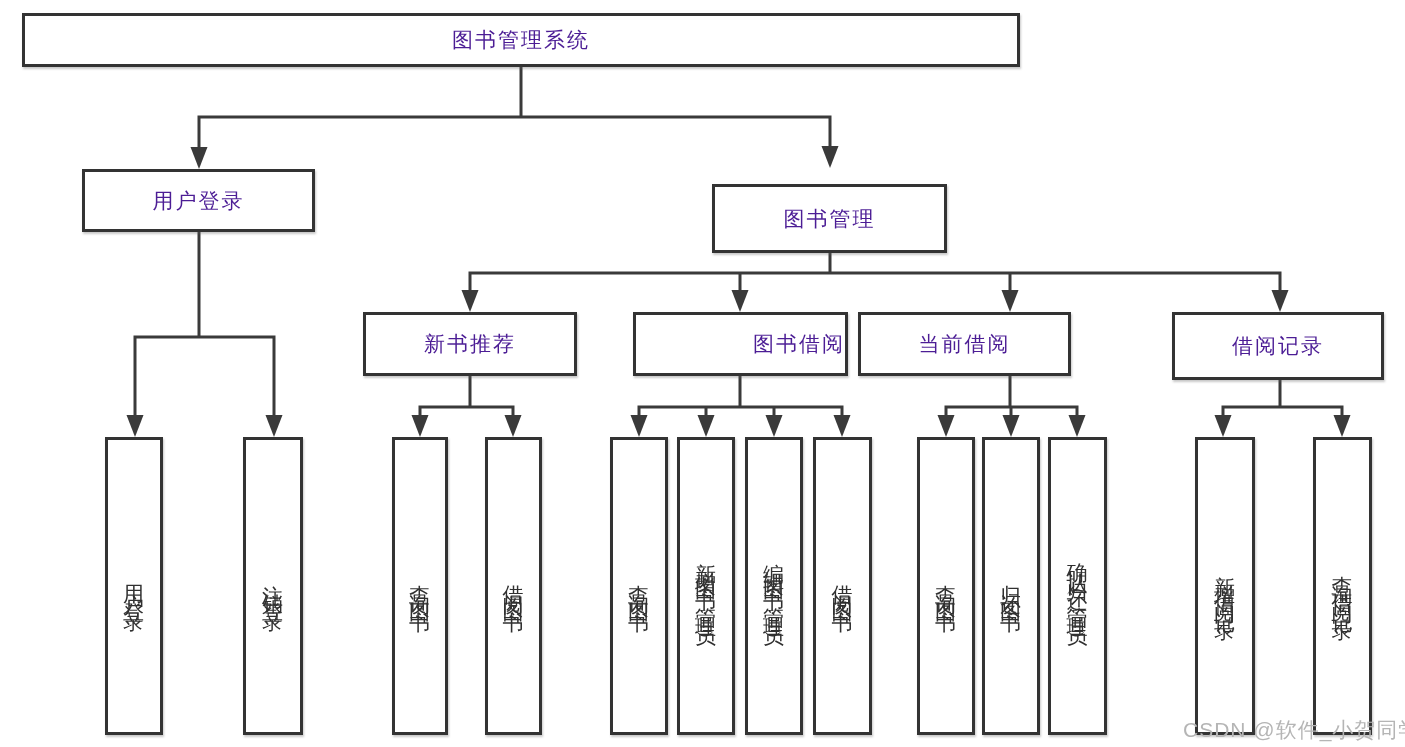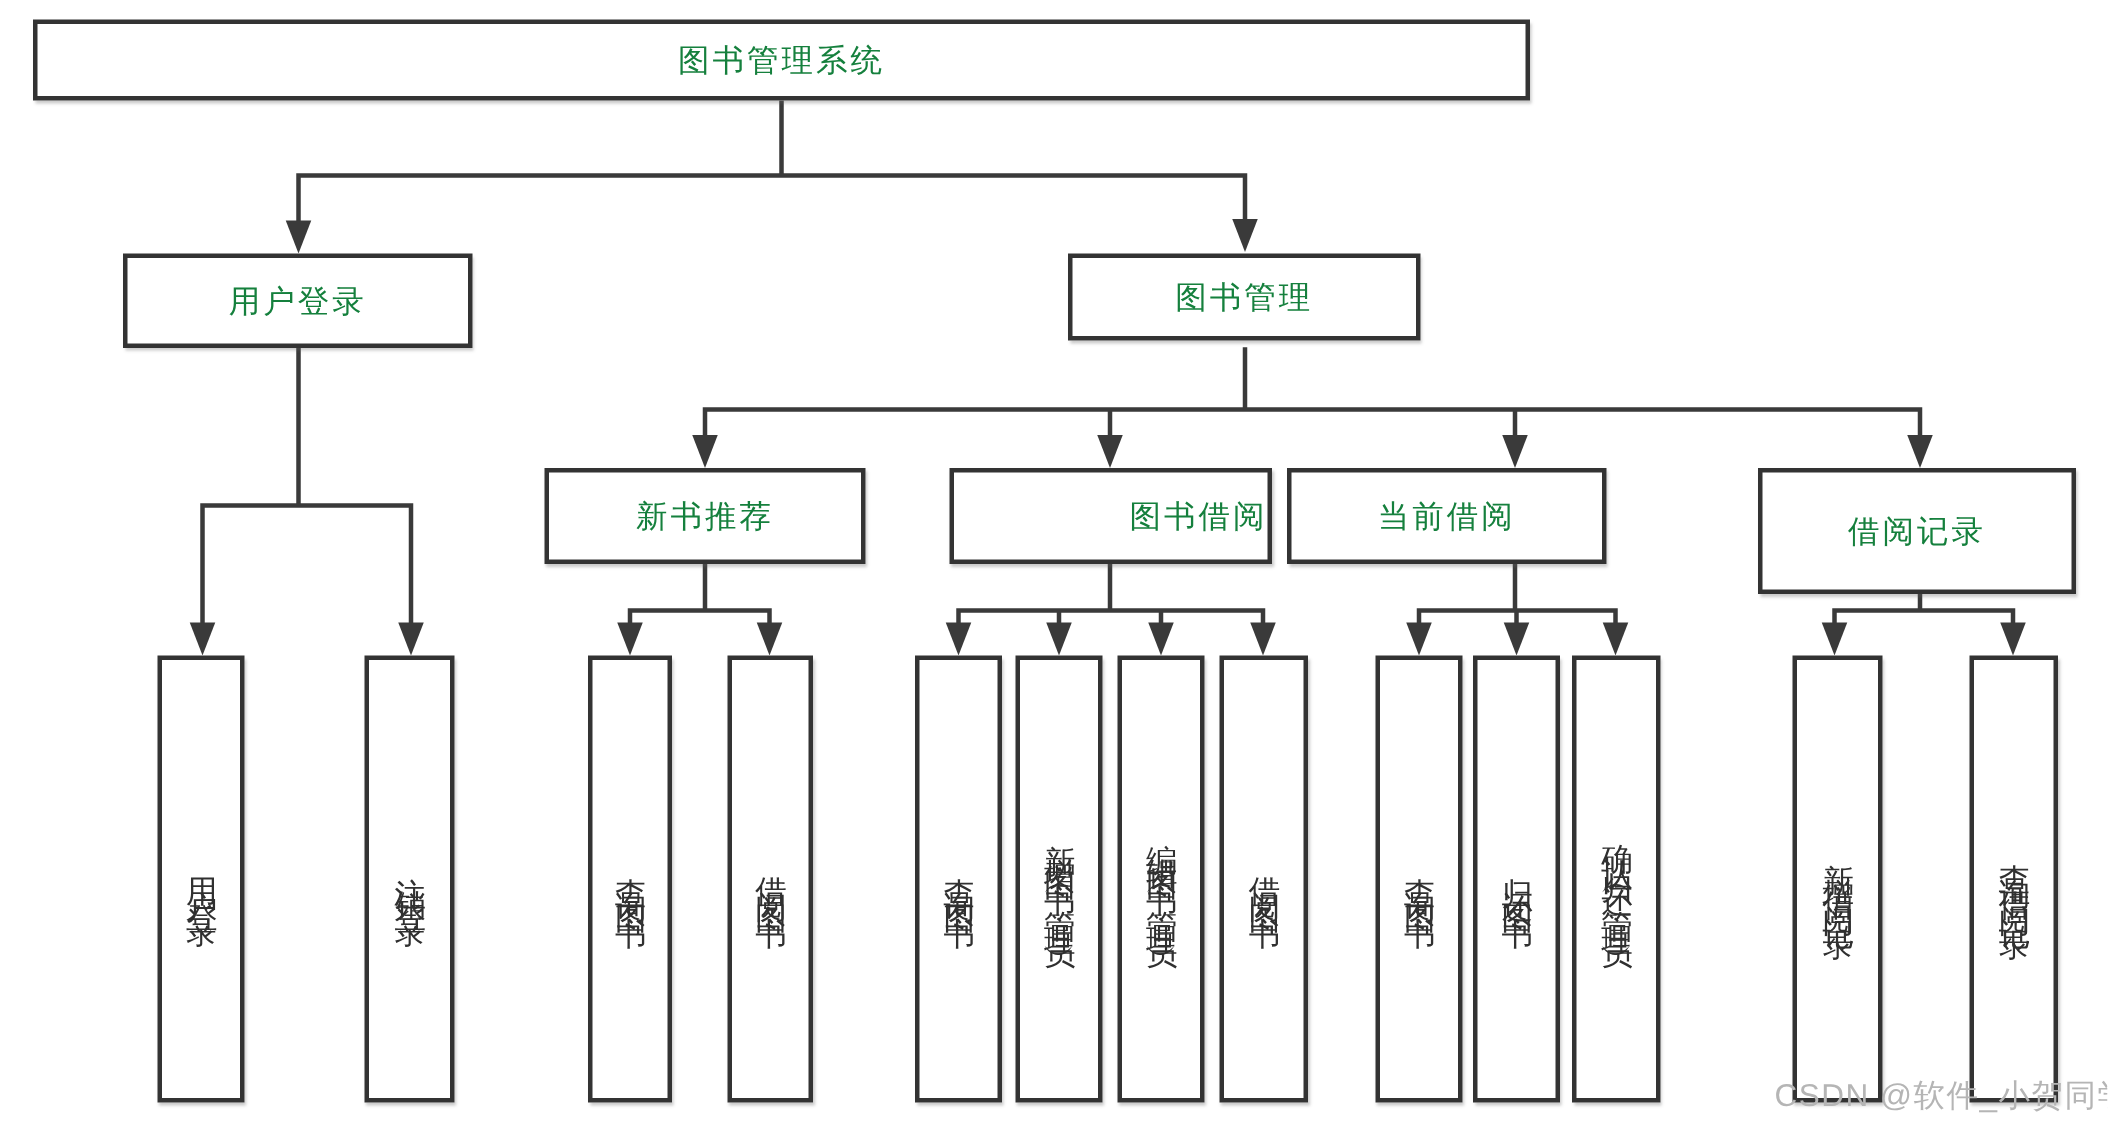--- a/index.html
+++ b/index.html
@@ -18,21 +18,21 @@
     z-index: 1;
   }
   .hbox {
     position: absolute;
     box-sizing: border-box;
     background: #ffffff;
     border: 3px solid #333333;
     display: flex;
     align-items: center;
     justify-content: center;
-    color: #15803d;
+    color: #4c1d95;
     font-size: 21px;
     letter-spacing: 2px;
     z-index: 2;
     box-shadow: 1px 2px 2px rgba(100,100,100,0.35);
     white-space: nowrap;
   }
   .vbox {
     position: absolute;
     top: 437px;
     height: 298px;
@@ -108,34 +108,34 @@
     <polygon class="head" points="1333.5,415 1350.5,415 1342,437"></polygon>
   </svg>
 
   <div class="hbox" style="left:22px; top:13px; width:998px; height:54px;">
     <span>图书管理系统</span>
   </div>
 
   <div class="hbox" style="left:82px; top:169px; width:233px; height:63px;">
     <span>用户登录</span>
   </div>
-  <div class="hbox" style="left:712px; top:169px; width:235px; height:58px;">
+  <div class="hbox" style="left:712px; top:184px; width:235px; height:69px;">
     <span>图书管理</span>
   </div>
 
   <div class="hbox" style="left:363px; top:312px; width:214px; height:64px;justify-content:center;">
     <span>新书推荐</span>
   </div>
   <div class="hbox" style="left:633px; top:312px; width:215px; height:64px;justify-content:flex-end;">
     <span>图书借阅</span>
   </div>
   <div class="hbox" style="left:858px; top:312px; width:213px; height:64px;">
     <span>当前借阅</span>
   </div>
-  <div class="hbox" style="left:1172px; top:312px; width:212px; height:84px;">
+  <div class="hbox" style="left:1172px; top:312px; width:212px; height:68px;">
     <span>借阅记录</span>
   </div>
 
   <div class="vbox" style="left:105px; width:58px;">
     <span>用户登录</span>
   </div>
   <div class="vbox" style="left:243px; width:60px;">
     <span>注销登录</span>
   </div>
 

